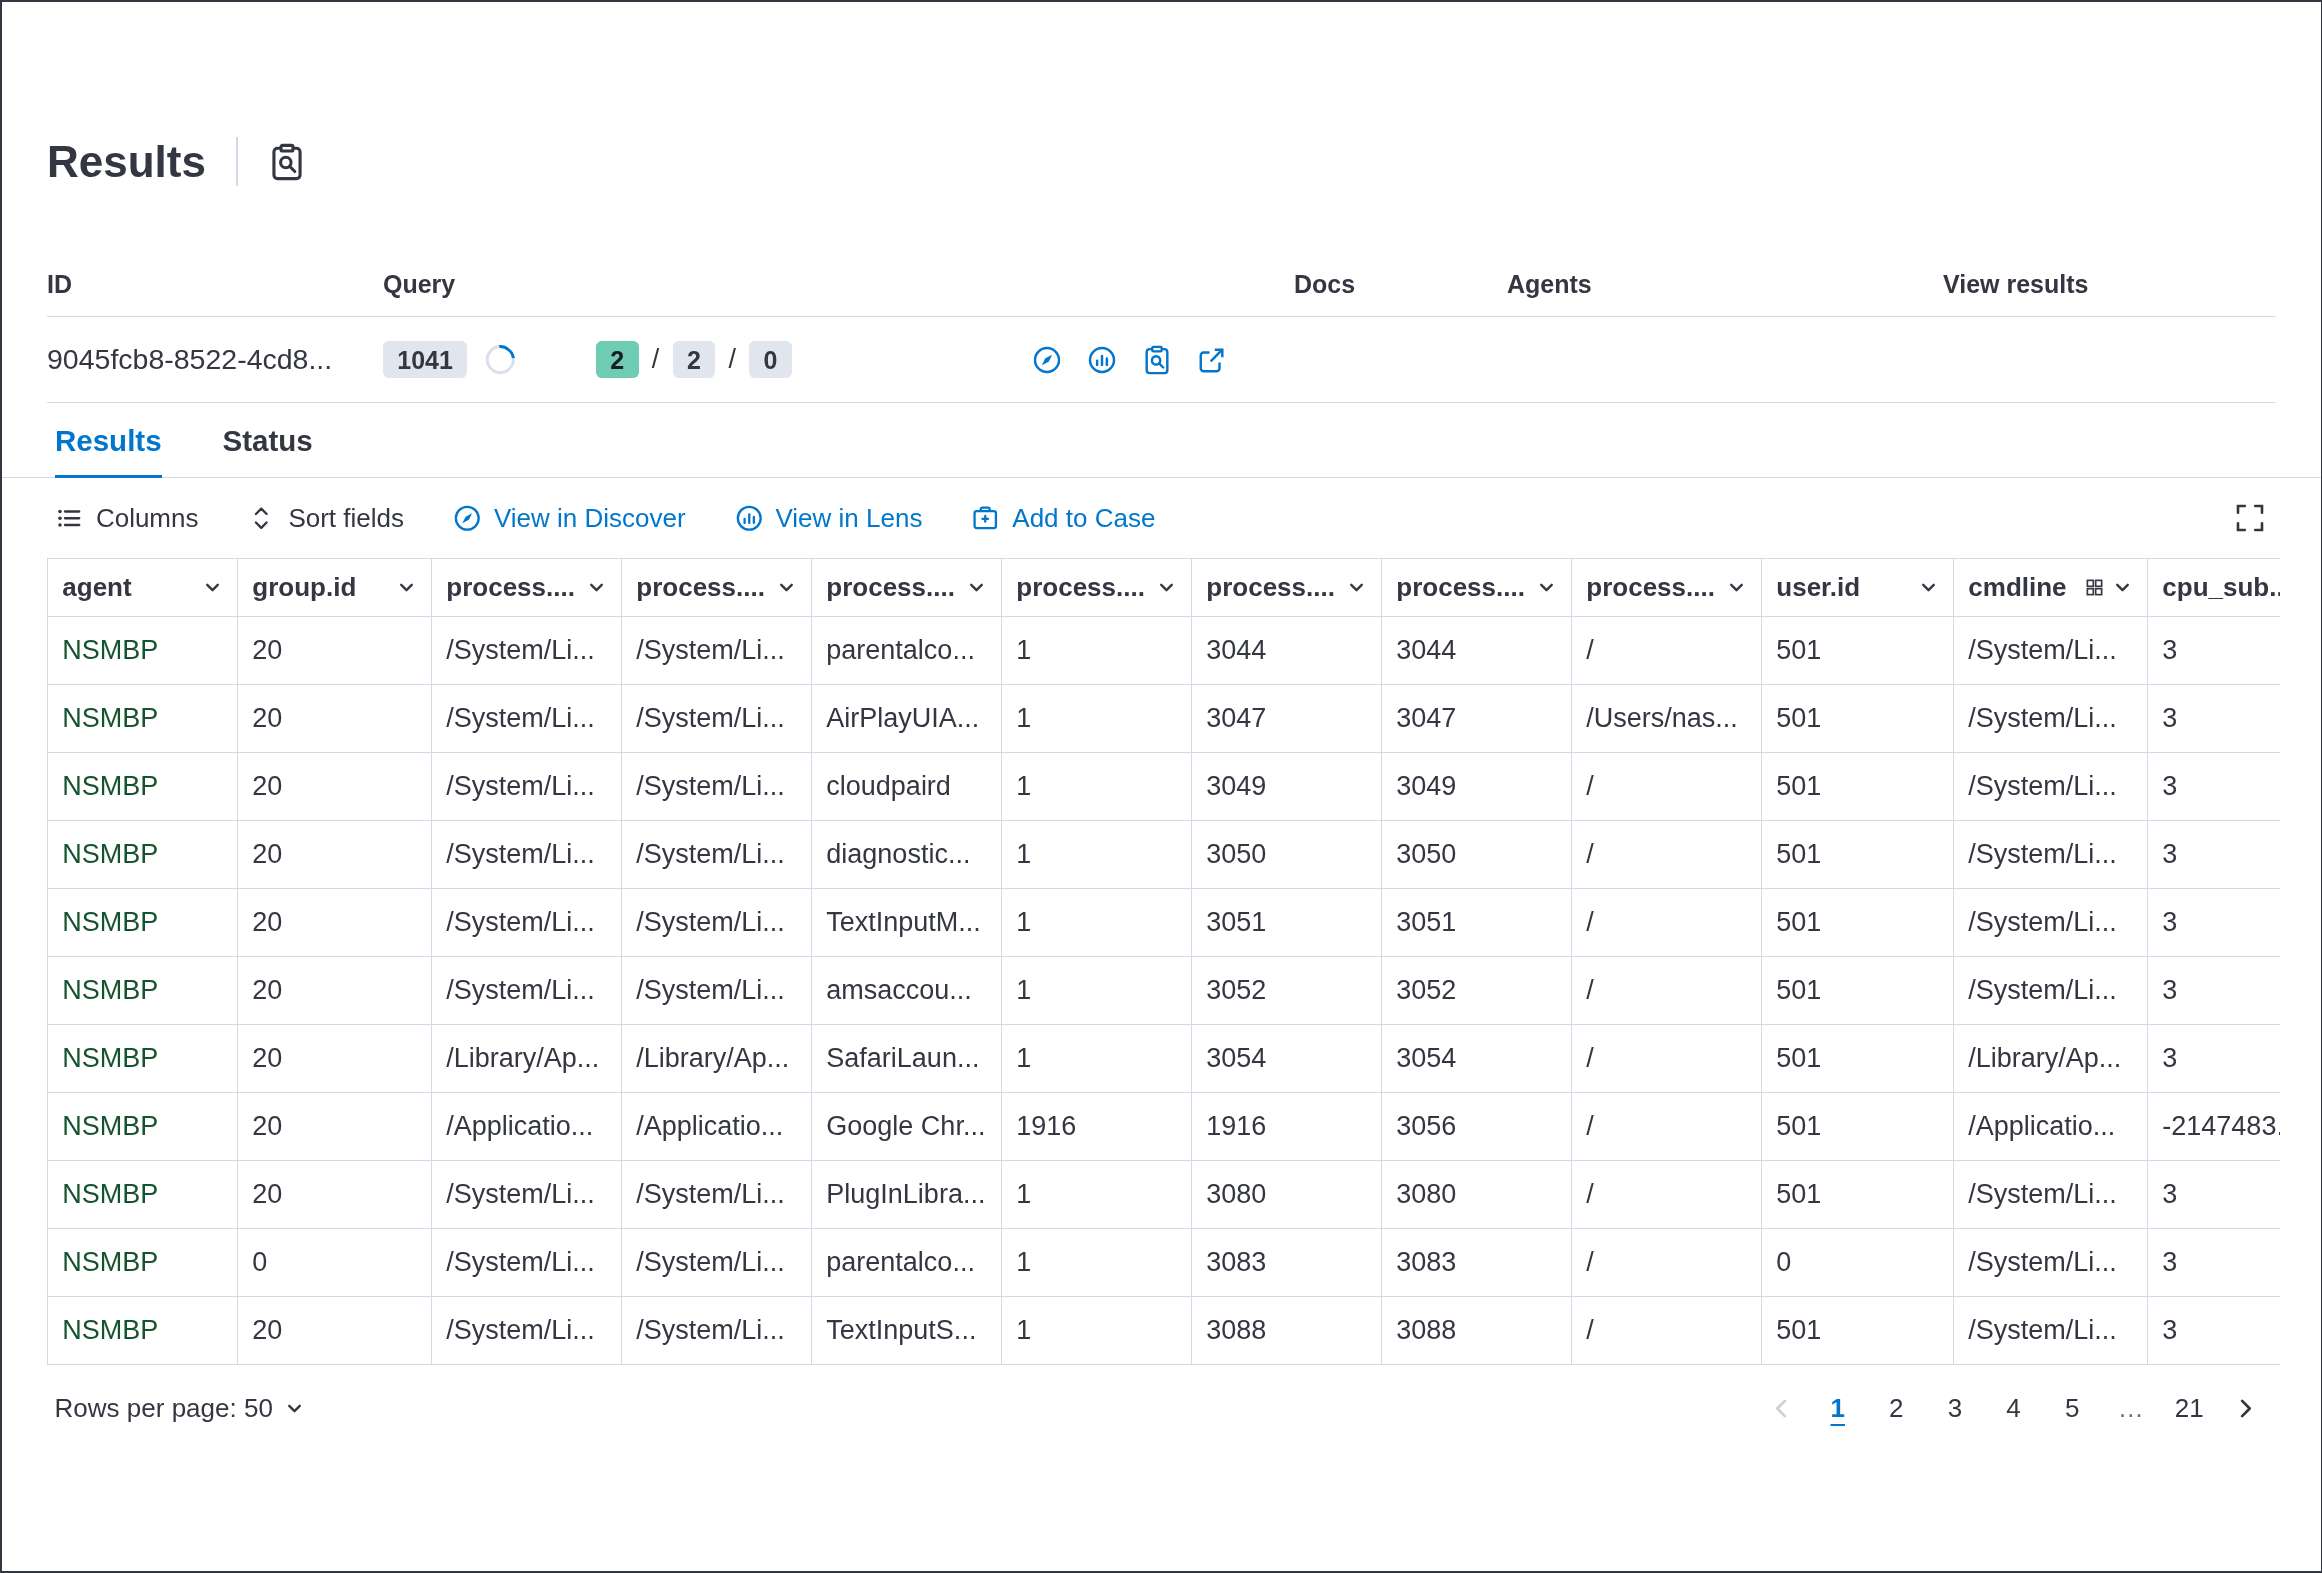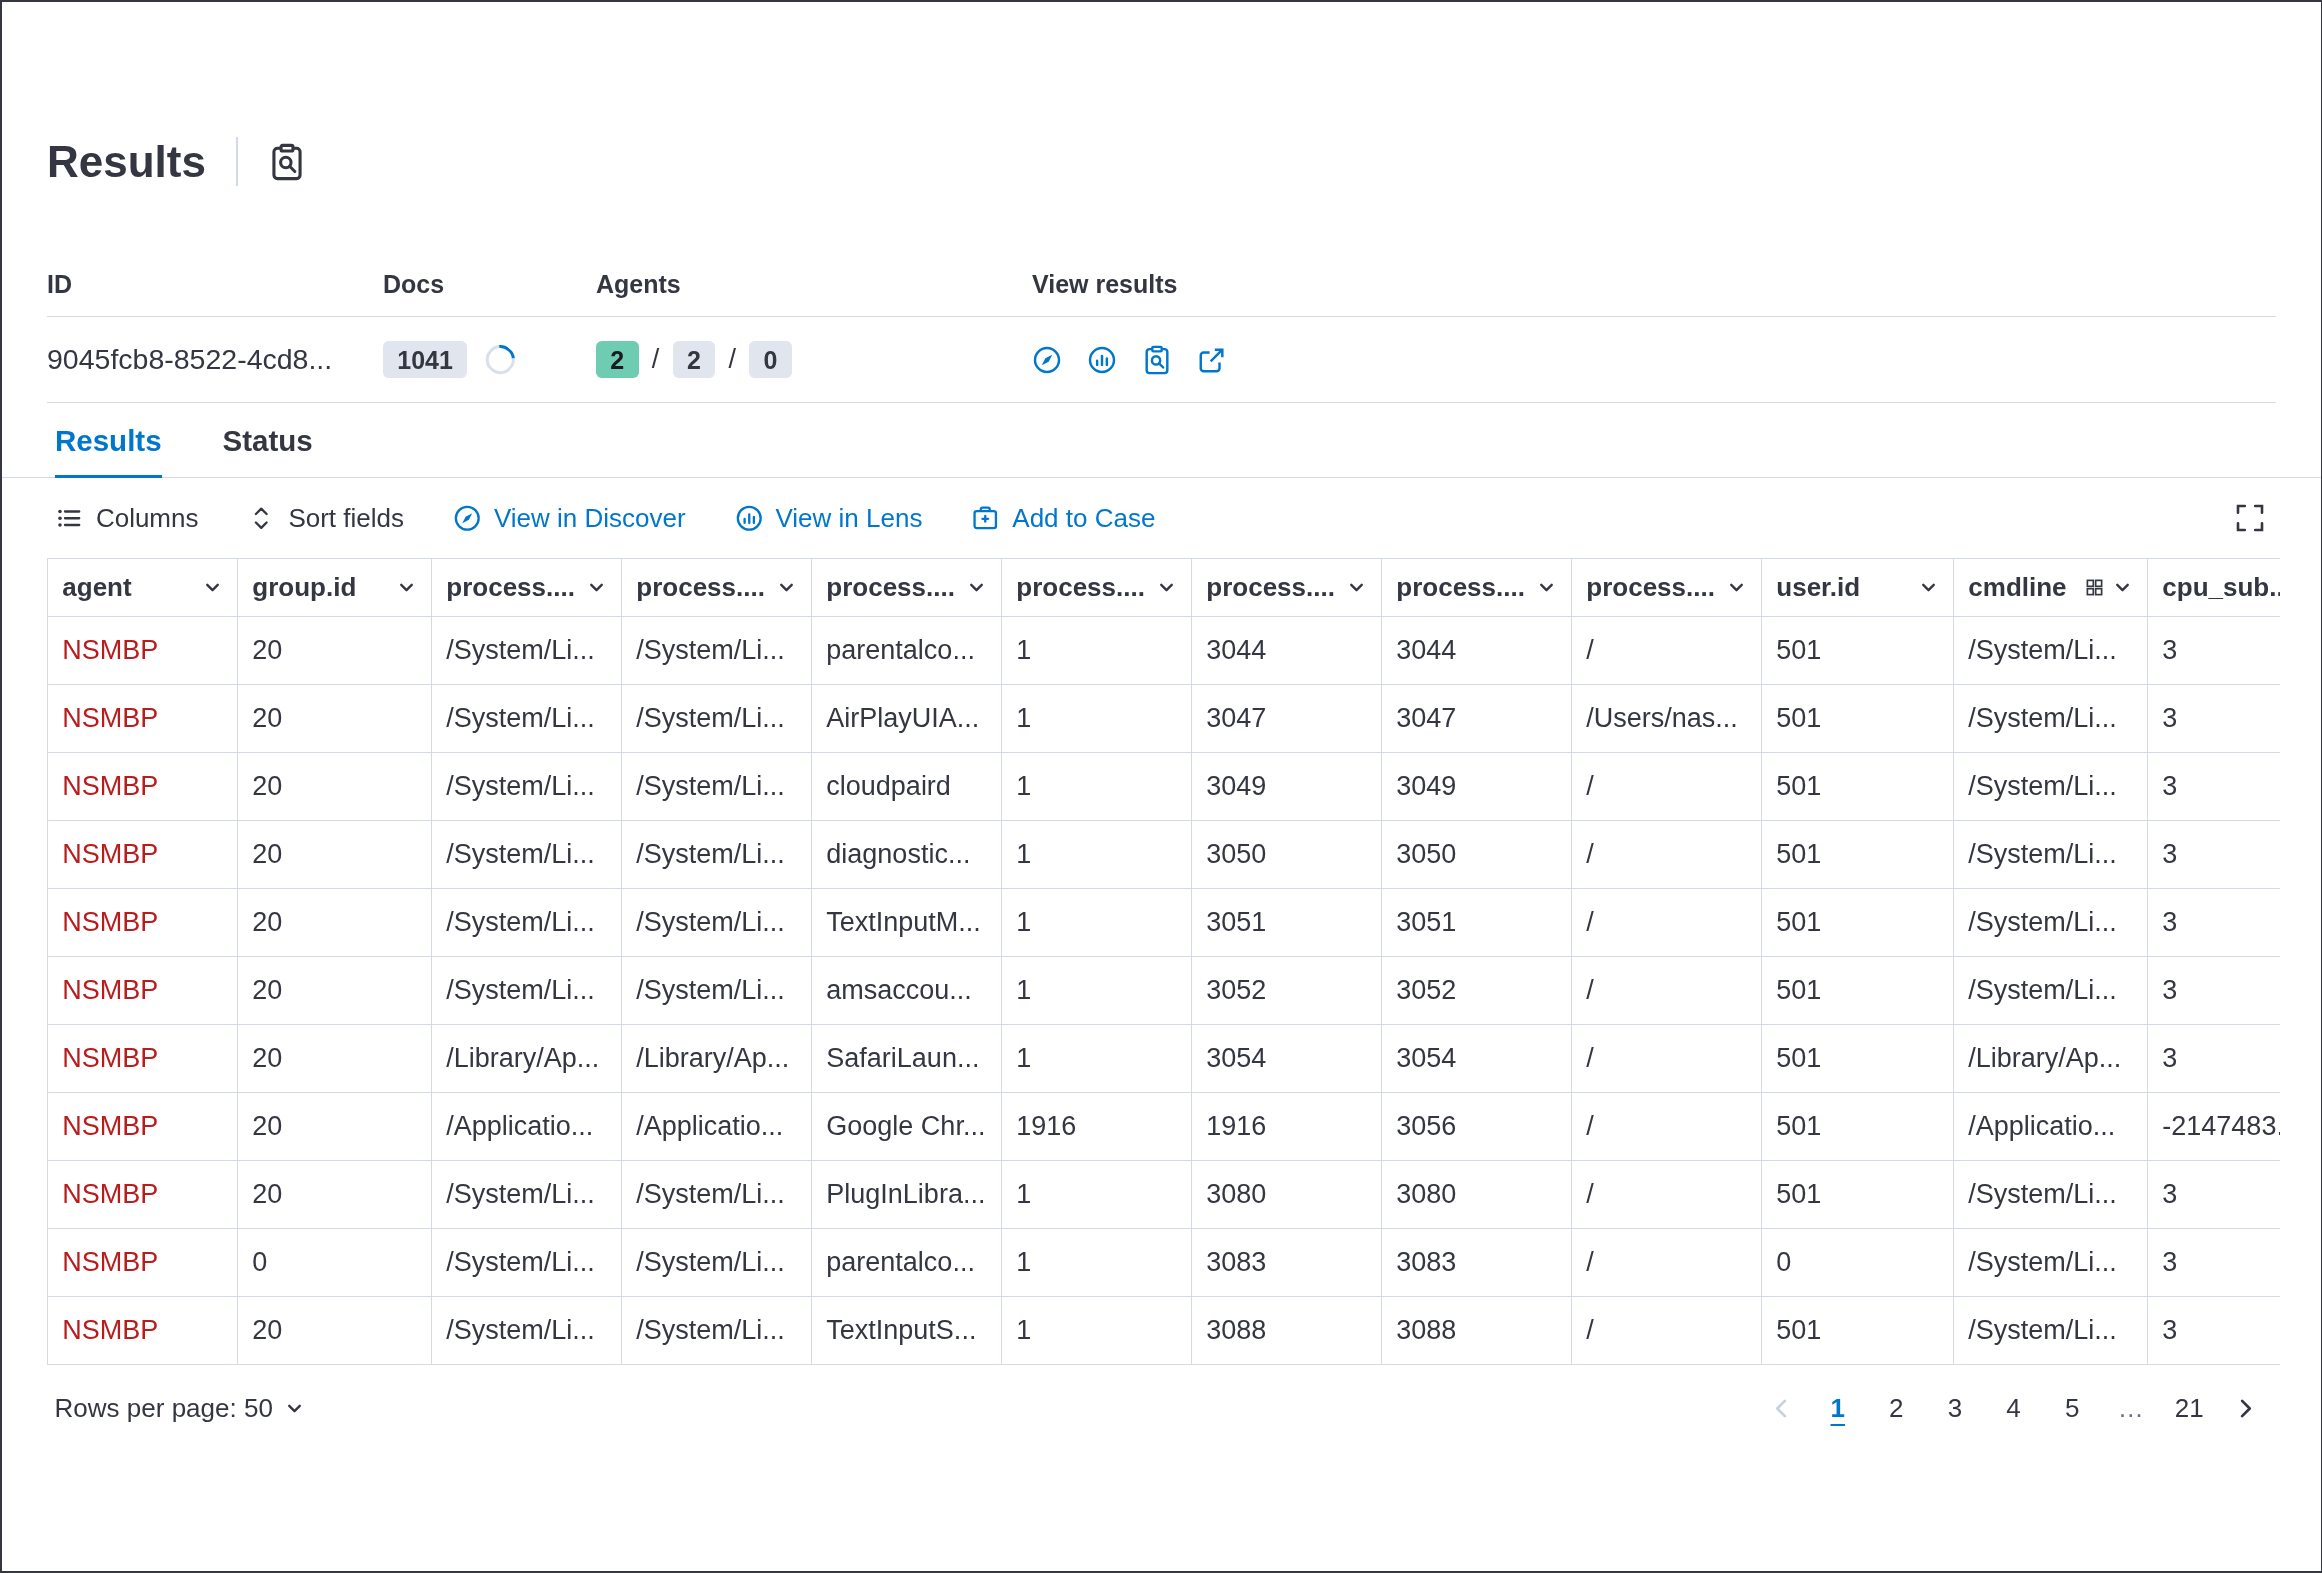--- a/index.html
+++ b/index.html
@@ -90,21 +90,21 @@
     font-weight:700; font-size:26px; white-space:nowrap; overflow:hidden; cursor:pointer;
   }
   .gh-label{ overflow:hidden; text-overflow:ellipsis; }
   .gh-icons{ display:flex; align-items:center; gap:7.6px; color:#343741; flex:none; }
   .g-row{ display:flex; width:2294px; height:68px; border-bottom:1px solid #d3dae6; }
   .g-cell{
     display:flex; align-items:center; padding:0 14.3px;
     border-right:1px solid #d3dae6; font-size:27px;
     white-space:nowrap; overflow:hidden;
   }
-  .g-link{ color:#b91c1c; }
+  .g-link{ color:#14532d; }
 
   
   .g-footer{
     display:flex; align-items:center; justify-content:space-between;
     height:86px; padding:0 7.6px;
   }
   .rpp{
     display:flex; align-items:center; gap:11.4px; font-size:26px; color:#343741;
     background:none; border:none; font-family:inherit; cursor:pointer; padding:0;
   }
@@ -131,20 +131,21 @@
           <rect x="5.5" y="1" width="5" height="2.4" rx="0.6"></rect>
           <circle cx="7.5" cy="8.2" r="2.2"></circle>
           <path d="M9.1 9.8l2.2 2.2" stroke-linecap="round"></path>
         </svg>
       </span>
     </div>
 
     <div class="summary">
       <div class="sum-row sum-head">
         <div class="c-id">ID</div>
+        <div class="c-query">Query</div>
         <div class="c-docs">Docs</div>
         <div class="c-agents">Agents</div>
         <div class="c-view">View results</div>
       </div>
 
       <div class="sum-row sum-data">
         <div class="c-id">9045fcb8-8522-4cd8...</div>
         <div class="c-docs">
           <span class="badge gray">1041</span>
           <span class="spinner"></span>

